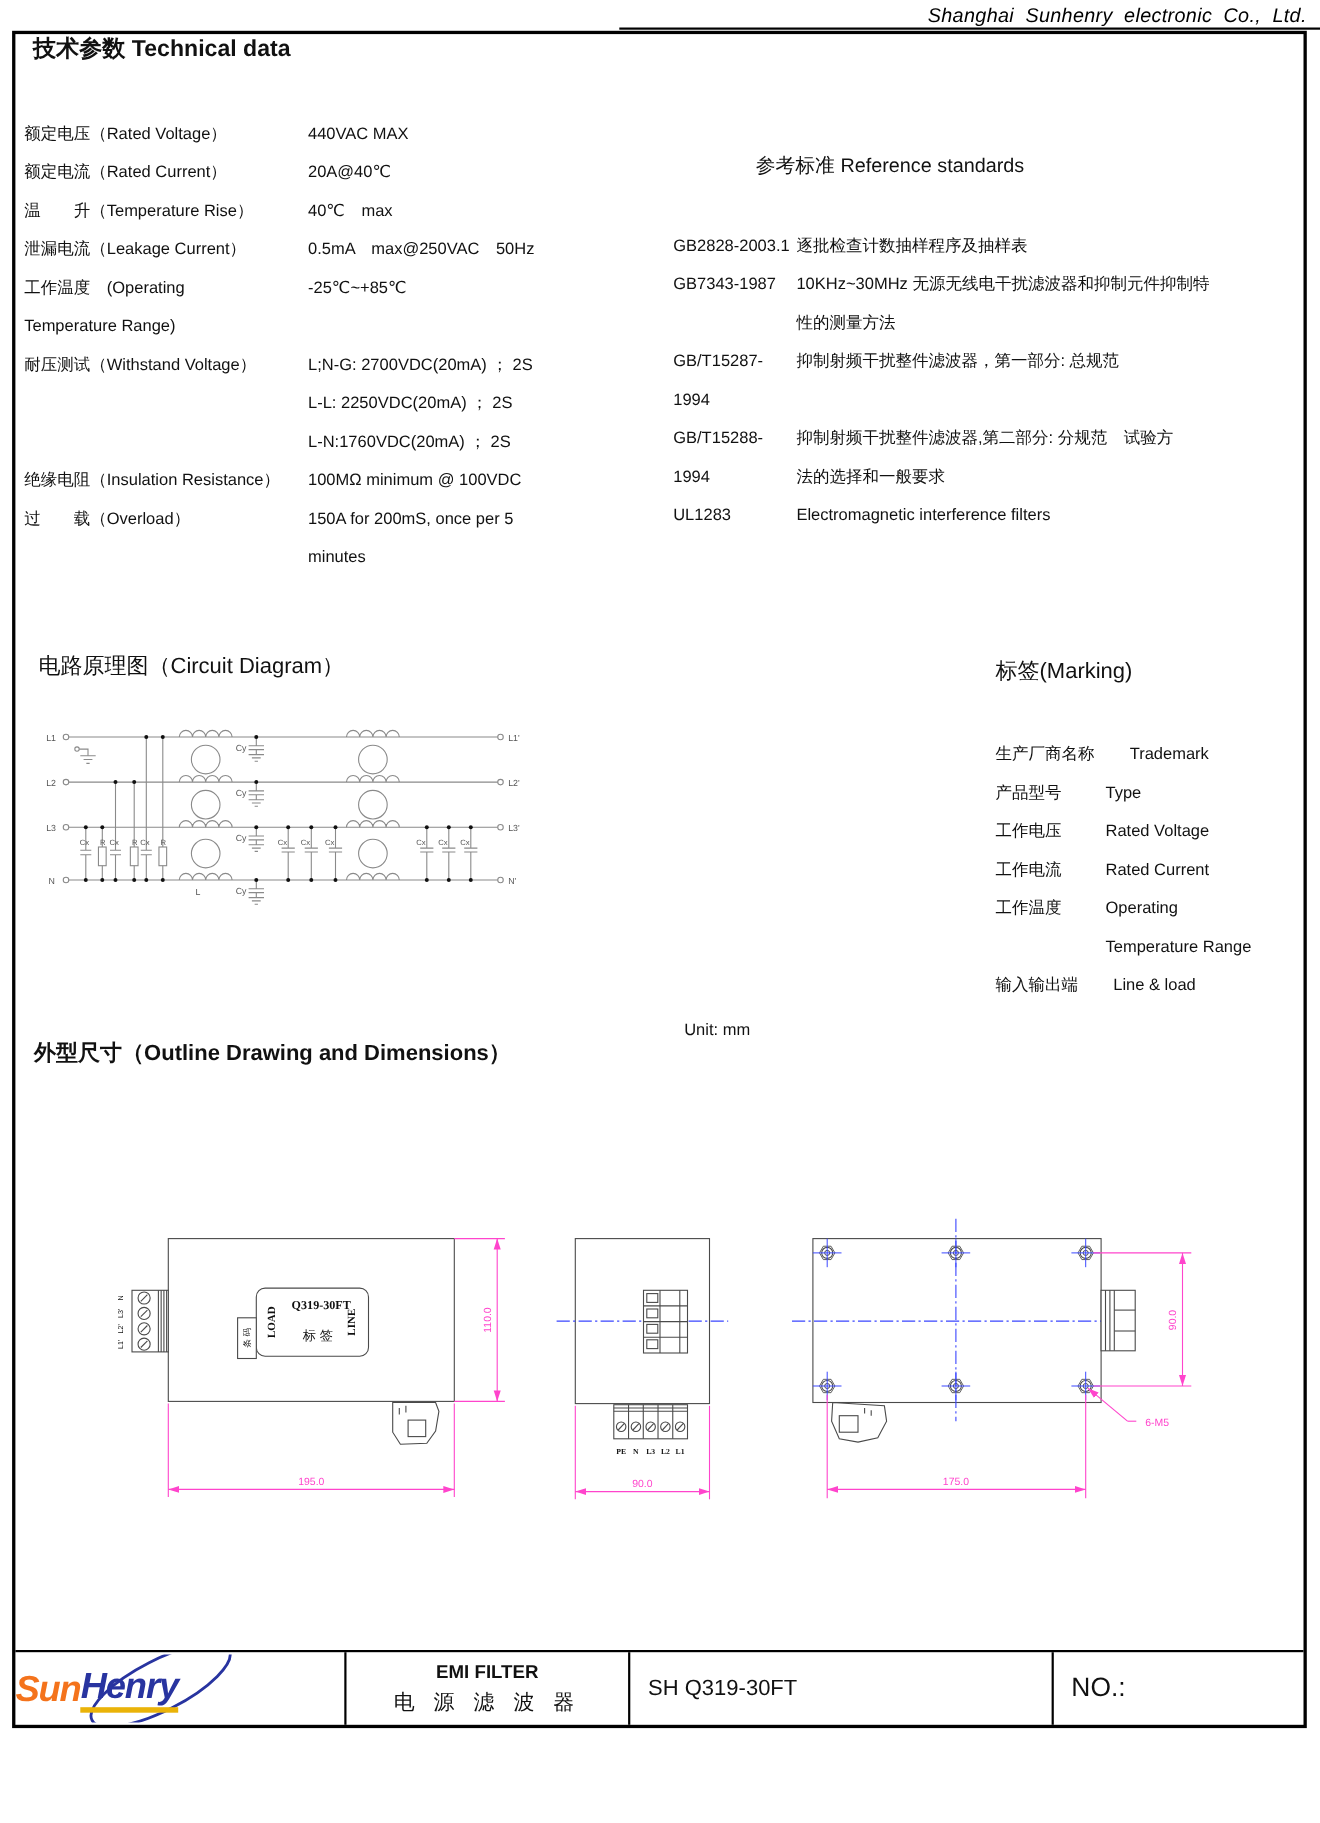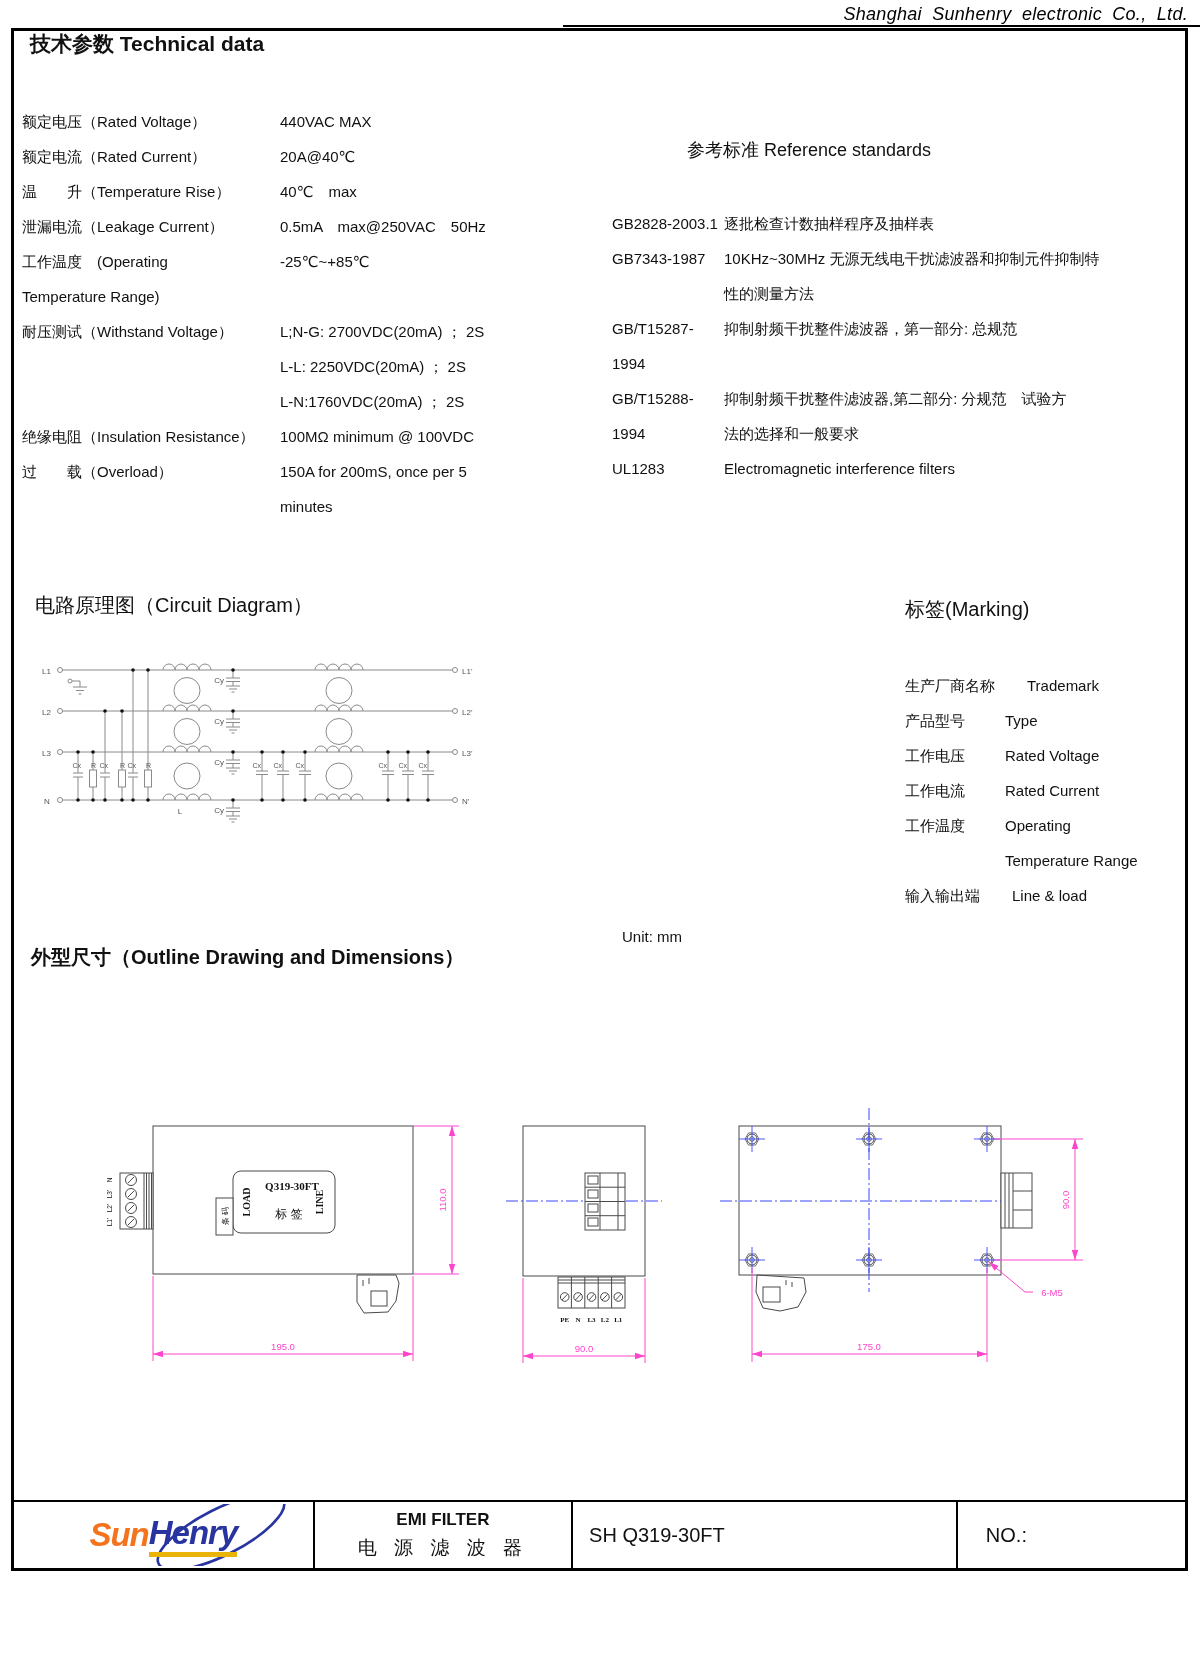--- a/index.html
+++ b/index.html
@@ -35,24 +35,24 @@
   .dim{stroke:#FF44CC;stroke-width:1;fill:none}
   .dim-t{fill:#FF44CC;font-size:9.5px;text-anchor:middle}
   .cl{stroke:#3A46FF;stroke-width:1;fill:none;stroke-dasharray:12 3 2 3}
   .plate-t{font-family:"Liberation Serif","DejaVu Serif",serif;font-weight:bold;fill:#111}
   .term-t{font-family:"Liberation Serif","DejaVu Serif",serif;font-weight:bold;font-size:7px;
     text-anchor:middle;fill:#111}
   .footer{position:absolute;left:14px;top:1500px;width:1171px;height:68px;
     border-top:2px solid #000;display:flex}
   .f-cell{border-left:2px solid #000;display:flex;align-items:center;height:100%}
   .f-cell:first-child{border-left:none}
-  .f-logo{width:303px;justify-content:center}
+  .f-logo{width:303px;justify-content:flex-start}
   .f-prod{width:262px;flex-direction:column;justify-content:center;gap:5px}
   .f-model{width:390px;font-size:20px;padding-left:16px}
-  .f-no{width:232px;font-size:20px;padding-left:28px}
+  .f-no{width:232px;font-size:24px;padding-left:16px}
   .f-emi{font-size:17px;font-weight:bold}
   .f-cn{font-size:19px;letter-spacing:6px}
   .logo{position:relative;height:58px;display:flex;align-items:center;
     font-style:italic;font-weight:700;font-size:33px;letter-spacing:-1px}
   .logo-swoosh{position:absolute;left:-8px;top:-2px;pointer-events:none}
   .logo-sun{color:#F4731C;position:relative}
   .logo-henry{color:#2834A0;border-bottom:5px solid #eab308;position:relative}
 </style>
 </head>
 <body>

